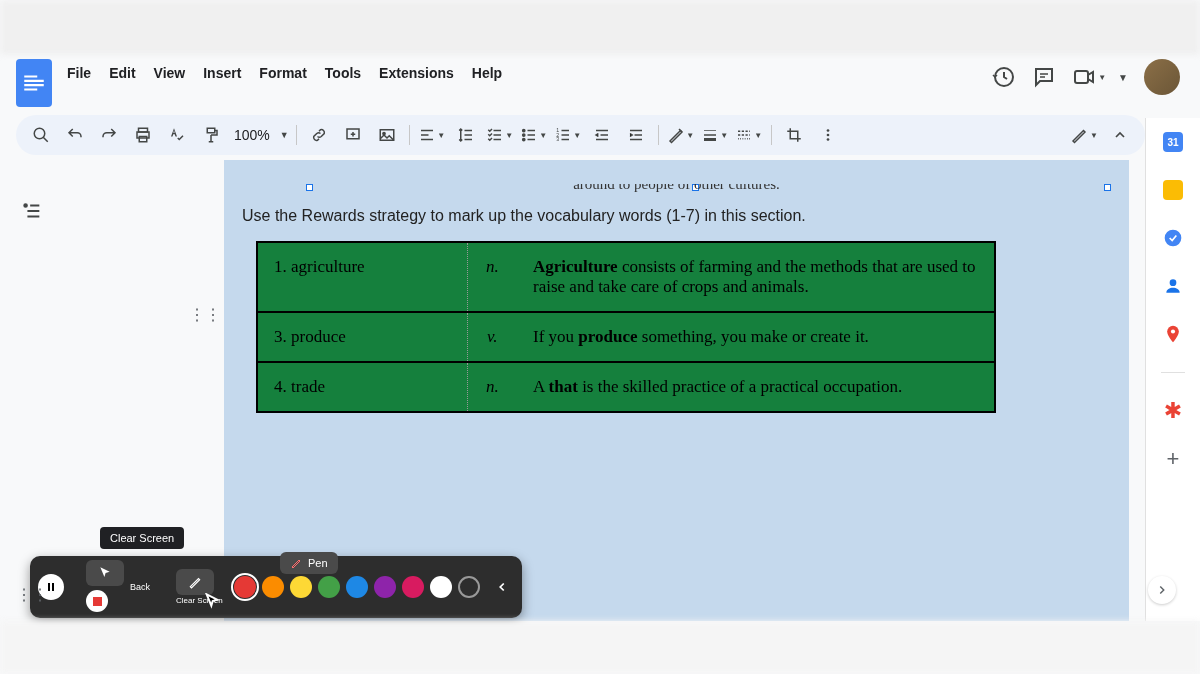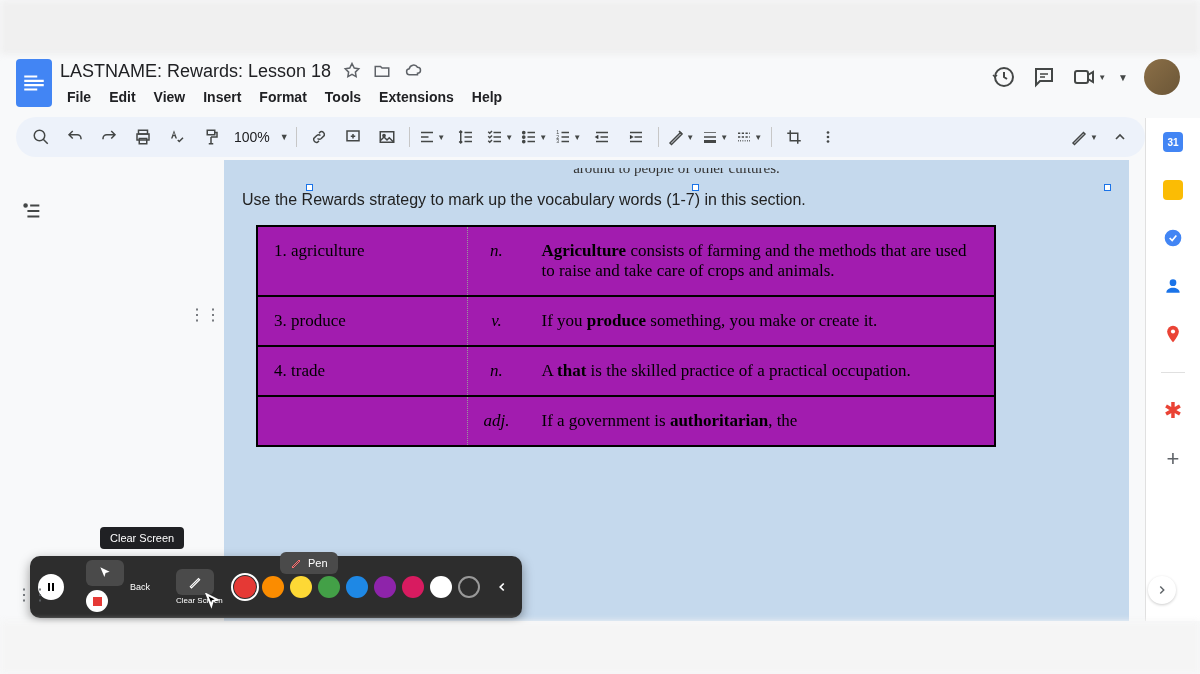--- a/index.html
+++ b/index.html
@@ -26,29 +26,29 @@
     .tool-btn { width: 30px; height: 30px; display: flex; align-items: center; justify-content: center; color: #444746; cursor: pointer; border-radius: 4px; }
     .tool-sep { width: 1px; height: 20px; background: #c7c7c7; margin: 0 3px; }
     .zoom-text { font-size: 14px; color: #202124; padding: 0 4px; }
     .toolbar-right { position: absolute; right: 10px; display: flex; align-items: center; gap: 6px; }
     
     .main-area { display: flex; position: absolute; top: 160px; bottom: 53px; left: 0; right: 55px; }
     .sidebar-left { width: 64px; background: #f8f9fa; display: flex; justify-content: center; padding-top: 40px; }
     .outline-icon { color: #444746; cursor: pointer; }
     
     .doc-canvas { flex: 1; background: #f8f9fa; overflow: hidden; position: relative; }
-    .page-bg { background: #c5d9ed; margin-left: 160px; margin-right: 16px; padding: 0 18px 40px; min-height: 500px; position: relative; }
+    .page-bg { background: #c5d9ed; margin-left: 160px; margin-right: 16px; padding: 16px 18px 40px; min-height: 500px; position: relative; }
     .selection-handles { position: absolute; top: 24px; left: 82px; right: 52px; }
     .sel-handle { position: absolute; width: 7px; height: 7px; background: white; border: 1px solid #1a73e8; }
     .prev-text { text-align: center; font-family: Georgia, serif; color: #333; font-size: 15px; margin-bottom: 14px; position: relative; }
     .prev-text span { position: relative; }
     .prev-text span::before { content: ''; position: absolute; top: 0; left: 0; right: 0; height: 8px; background: #c5d9ed; }
     .instruction { font-family: Arial; font-size: 16px; color: #222; margin-bottom: 16px; }
     
-    .vocab-table { border: 2px solid #000; background: #a21caf; border-collapse: collapse; width: 740px; margin-left: 14px; }
+    .vocab-table { border: 2px solid #000; background: #15803d; border-collapse: collapse; width: 740px; margin-left: 14px; }
     .vocab-table td { border-bottom: 2px solid #000; padding: 14px 16px; vertical-align: top; font-family: Georgia, serif; font-size: 17px; }
     .vocab-cell1 { width: 210px; border-right: 1px dotted #999; }
     .vocab-cell2 { width: 50px; font-style: italic; text-align: center; }
     .vocab-cell3 { padding-right: 30px; }
     .vocab-cell3 b { font-weight: bold; }
     .last-row td { border-bottom: none; }
     
     .comment-handle { position: absolute; left: 125px; top: 145px; display: flex; gap: 6px; color: #5f6368; }
     
     .side-panel { position: absolute; right: 0; top: 118px; bottom: 53px; width: 55px; background: white; border-left: 1px solid #e0e0e0; display: flex; flex-direction: column; align-items: center; padding-top: 14px; gap: 28px; }
@@ -76,38 +76,20 @@
 
 <div class="top-blur"></div>
 
 <div class="header">
   <div class="docs-icon">
     <svg viewBox="0 0 24 24" fill="white">
         <path d="M3 5h12v2H3zm0 4h18v2H3zm0 4h18v2H3zm0 4h12v2H3z"></path>
       </svg>
   </div>
   <div class="title-area">
-    <div class="title-row">
-      <span class="doc-title">LASTNAME: Rewards: Lesson 18</span>
-      <span class="title-icon">
-          <svg width="18" height="18" viewBox="0 0 24 24" fill="none" stroke="#5f6368" stroke-width="2">
-            <path d="M12 2l3 6 6 1-4.5 4.5 1 6-5.5-3-5.5 3 1-6L3 9l6-1z"></path>
-          </svg>
-        </span>
-      <span class="title-icon">
-          <svg width="18" height="18" viewBox="0 0 24 24" fill="none" stroke="#5f6368" stroke-width="2">
-            <path d="M3 6h7l2 2h9v11H3z"></path>
-          </svg>
-        </span>
-      <span class="title-icon">
-          <svg width="20" height="18" viewBox="0 0 24 24" fill="none" stroke="#5f6368" stroke-width="2">
-            <path d="M18 15a4 4 0 000-8 6 6 0 00-11 2 4 4 0 001 8h10z"></path>
-          </svg>
-        </span>
-    </div>
     <div class="menu-bar">
       <span class="menu-item">File</span>
       <span class="menu-item">Edit</span>
       <span class="menu-item">View</span>
       <span class="menu-item">Insert</span>
       <span class="menu-item">Format</span>
       <span class="menu-item">Tools</span>
       <span class="menu-item">Extensions</span>
       <span class="menu-item">Help</span>
     </div>
@@ -328,25 +310,20 @@
         <tr>
           <td class="vocab-cell1">3. produce</td>
           <td class="vocab-cell2">v.</td>
           <td class="vocab-cell3"><span>If you </span><b>produce</b><span> something, you make or create it.</span></td>
         </tr>
         <tr>
           <td class="vocab-cell1">4. trade</td>
           <td class="vocab-cell2">n.</td>
           <td class="vocab-cell3"><span>A </span><b>that</b><span> is the skilled practice of a practical occupation.</span></td>
         </tr>
-        <tr class="last-row">
-          <td class="vocab-cell1"></td>
-          <td class="vocab-cell2">adj.</td>
-          <td class="vocab-cell3"><span>If a government is </span><b>authoritarian</b><span>, the</span></td>
-        </tr>
       </tbody>
         </table>
     </div>
   </div>
 </div>
 
 <div class="side-panel">
   <div class="side-icon" style="background:#4285f4;border-radius:4px;color:white;font-size:10px;display:flex;align-items:center;justify-content:center;font-weight:bold">31</div>
   <div class="side-icon" style="background:#fbbc04;border-radius:4px"></div>
   <div class="side-icon">

